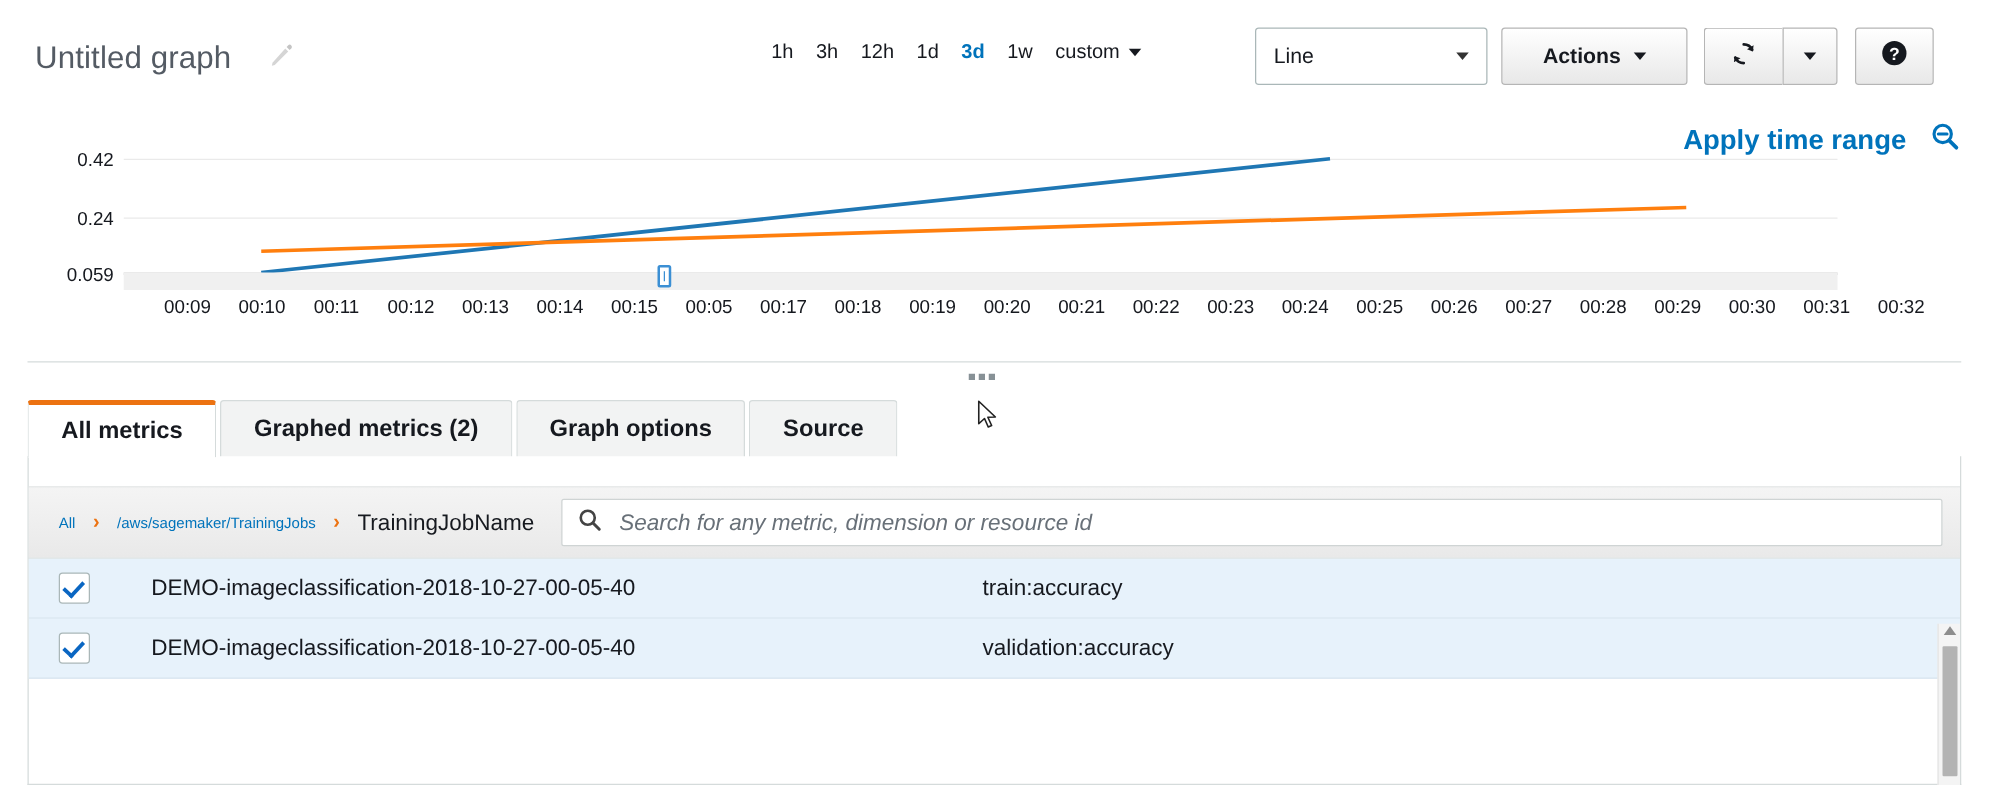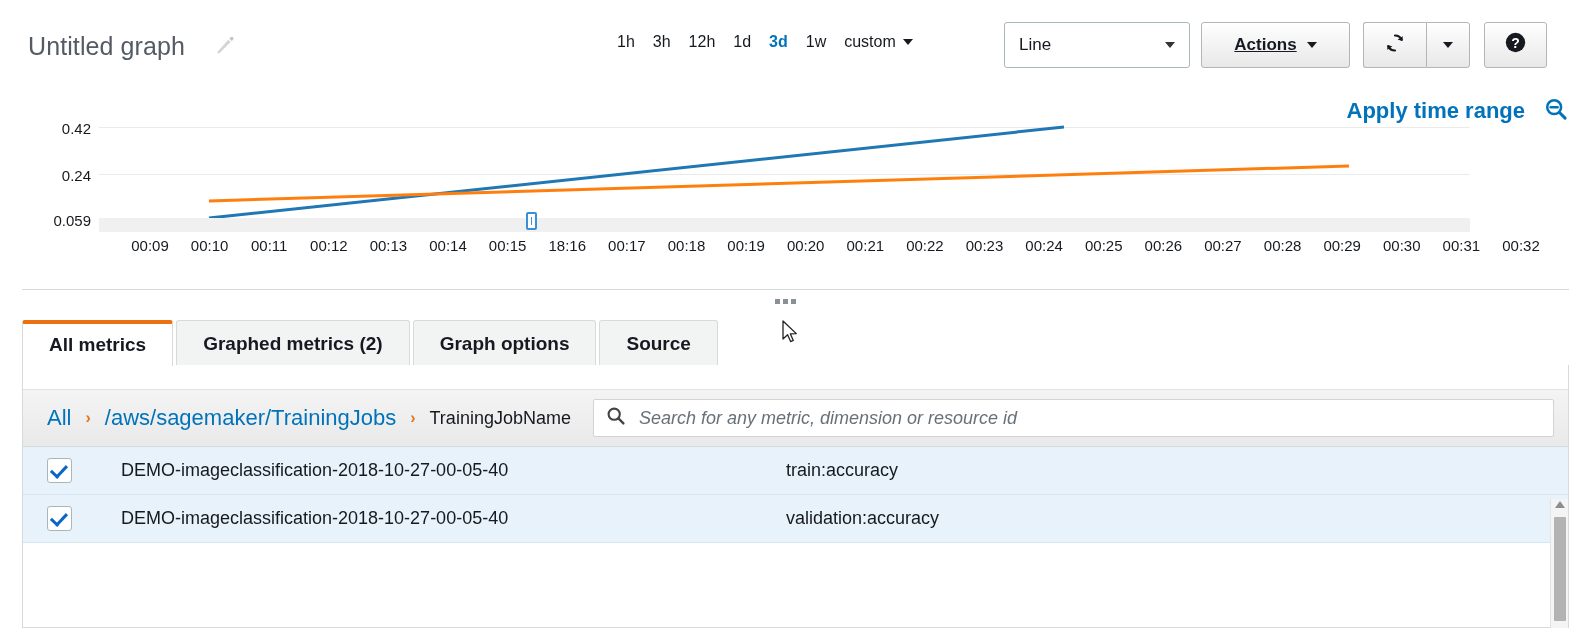--- a/index.html
+++ b/index.html
@@ -94,21 +94,20 @@
     display: flex;
     align-items: center;
     justify-content: center;
     cursor: pointer;
     position: absolute;
   }
   .btn-actions {
     left: 1201px; top: 22px;
     width: 149px; height: 46px;
     gap: 10px;
-    text-decoration: underline;
   }
   .btn-actions .caret-dn { border-top-color: #16191f; }
   .btn-refresh {
     left: 1363px; top: 22px;
     width: 63px; height: 46px;
     border-right: none;
     border-radius: 3px 0 0 3px;
   }
   .btn-refresh-caret {
     left: 1426px; top: 22px;
@@ -286,21 +285,21 @@
     background: linear-gradient(to bottom, #f4f4f4 0%, #e9e9e9 100%);
     border-top: 1px solid #e1e4e4;
     border-bottom: 1px solid #d5dbdb;
     display: flex;
     align-items: center;
     padding: 0 14px 0 24px;
     gap: 14px;
   }
   .crumb-link {
     color: #0073bb;
-    font-size: 22px;
+    font-size: 12px;
     cursor: pointer;
     white-space: nowrap;
   }
   .crumb-current {
     color: #16191f;
     font-size: 18px;
     white-space: nowrap;
   }
   .crumb-sep {
     color: #ec7211;
@@ -524,21 +523,21 @@
   </div>
 
   <div class="xticks">
       <div class="xtick" style="left: 51px;">00:09</div>
       <div class="xtick" style="left: 110.609px;">00:10</div>
       <div class="xtick" style="left: 170.217px;">00:11</div>
       <div class="xtick" style="left: 229.826px;">00:12</div>
       <div class="xtick" style="left: 289.435px;">00:13</div>
       <div class="xtick" style="left: 349.043px;">00:14</div>
       <div class="xtick" style="left: 408.652px;">00:15</div>
-      <div class="xtick" style="left: 468.261px;">18:16</div>
+      <div class="xtick" style="left: 468.261px;">00:05</div>
       <div class="xtick" style="left: 527.87px;">00:17</div>
       <div class="xtick" style="left: 587.478px;">00:18</div>
       <div class="xtick" style="left: 647.087px;">00:19</div>
       <div class="xtick" style="left: 706.696px;">00:20</div>
       <div class="xtick" style="left: 766.304px;">00:21</div>
       <div class="xtick" style="left: 825.913px;">00:22</div>
       <div class="xtick" style="left: 885.522px;">00:23</div>
       <div class="xtick" style="left: 945.13px;">00:24</div>
       <div class="xtick" style="left: 1004.74px;">00:25</div>
       <div class="xtick" style="left: 1064.35px;">00:26</div>

